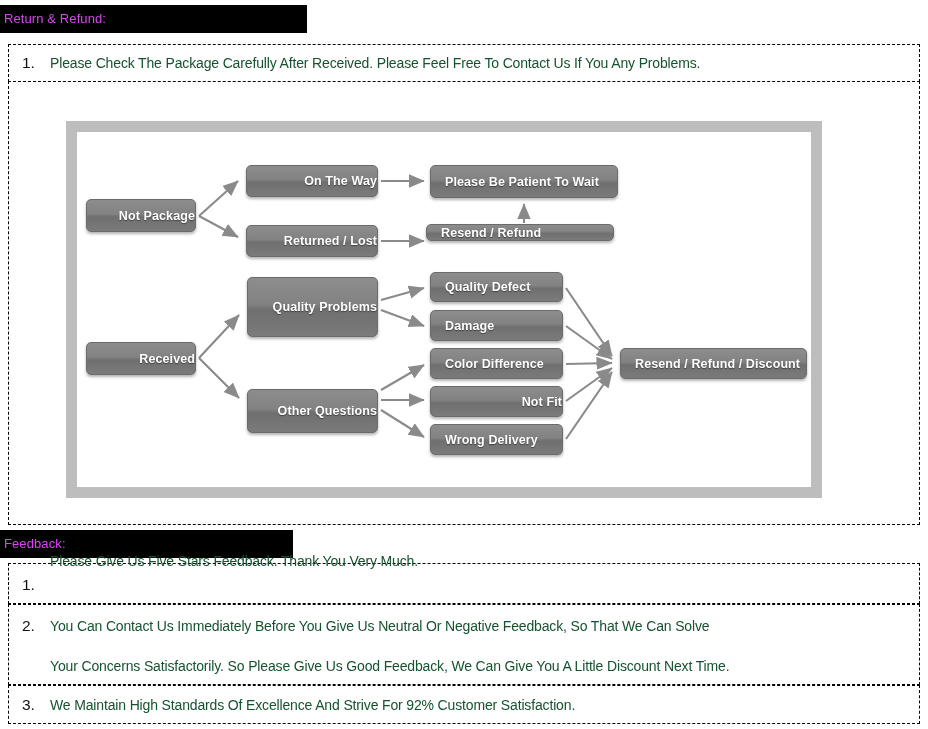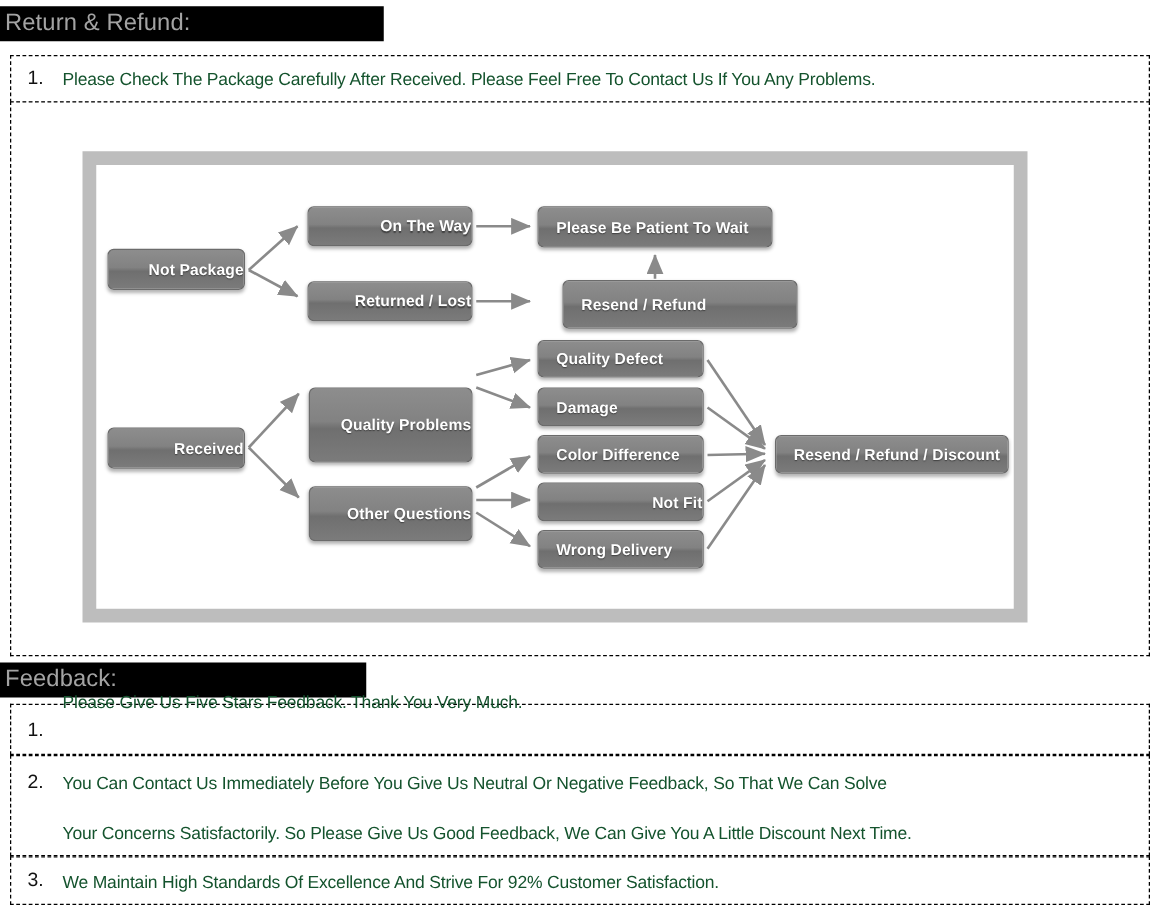--- a/index.html
+++ b/index.html
@@ -19,22 +19,22 @@
     position: relative;
     width: 928px;
     height: 729px;
     overflow: hidden;
   }
 
   
   .section-header {
     position: absolute;
     background: #000000;
-    color: #a3a3a3;
-    font-size: 19px;
+    color: #d946ef;
+    font-size: 13px;
     line-height: 28px;
     height: 28px;
     padding-left: 4px;
     letter-spacing: 0.1px;
     font-weight: 400;
     white-space: nowrap;
     box-sizing: border-box;
   }
   #hdr-return { left: 0; top: 5px; width: 307px; }
   #hdr-feedback { left: 0; top: 530px; width: 293px; }
@@ -197,33 +197,33 @@
     </div>
 
     <div class="node" style="left:246px; top:165px; width:132px; height:32px;">
       <span>On The Way</span>
     </div>
 
     <div class="node" style="left:246px; top:225px; width:132px; height:32px;">
       <span>Returned / Lost</span>
     </div>
 
-    <div class="node" style="left:247px; top:277px; width:131px; height:60px;margin-top:33px;">
+    <div class="node" style="left:247px; top:277px; width:131px; height:60px;">
       <span>Quality Problems</span>
     </div>
 
     <div class="node" style="left:247px; top:370px; width:131px; height:44px;margin-top:19px;">
       <span>Other Questions</span>
     </div>
 
     <div class="node left-align" style="left:430px; top:165px; width:188px; height:33px;">
       <span>Please Be Patient To Wait</span>
     </div>
 
-    <div class="node left-align" style="left:450px; top:224px; width:188px; height:39px;">
+    <div class="node left-align" style="left:426px; top:224px; width:188px; height:17px;">
       <span>Resend / Refund</span>
     </div>
 
     <div class="node left-align" style="left:430px; top:272px; width:133px; height:30px;">
       <span>Quality Defect</span>
     </div>
 
     <div class="node left-align" style="left:430px; top:310px; width:133px; height:31px;text-align:center;">
       <span>Damage</span>
     </div>

